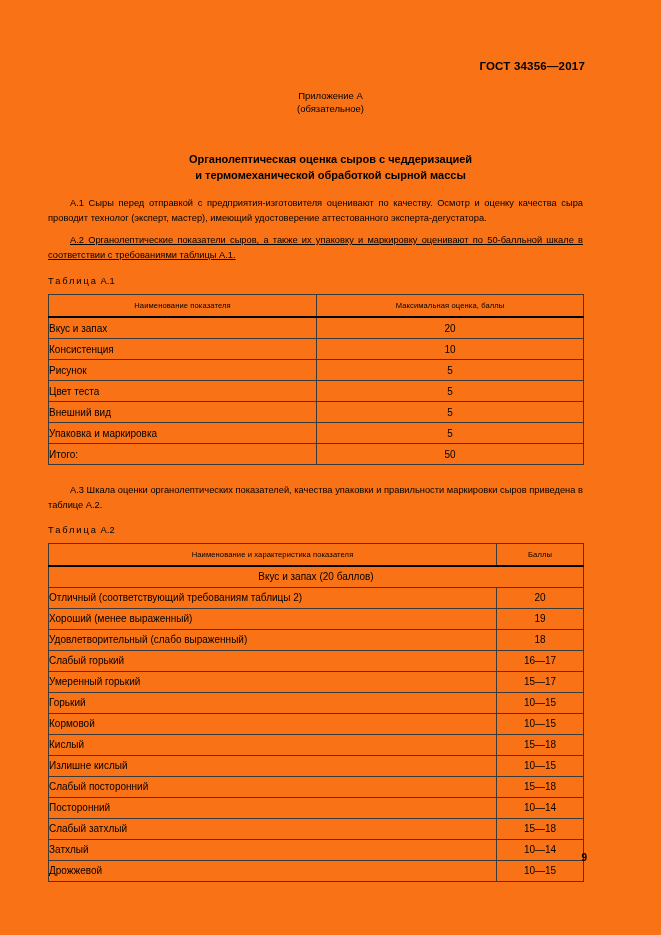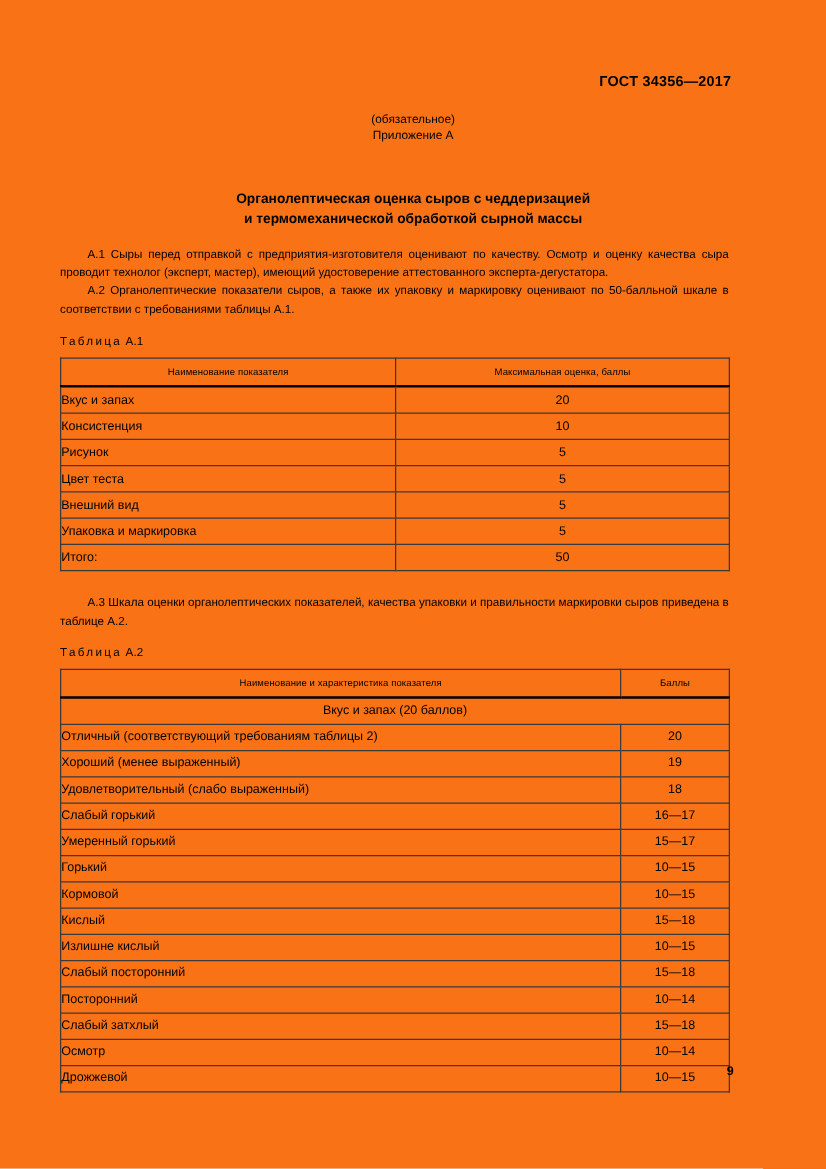--- a/index.html
+++ b/index.html
@@ -65,21 +65,21 @@
   }
   p.para {
     margin: 0;
     font-size: 9.3px;
     line-height: 14.6px;
     text-align: justify;
     text-indent: 22px;
     text-justify: inter-word;
     hyphens: manual;
   }
-  p.para.tight { margin-top: 0; }
+  p.para.tight { margin-top: 8px; text-decoration: underline; }
 
   
   .tbl-caption {
     font-size: 9.3px;
     letter-spacing: 0.1px;
   }
   .tbl-caption .sp { letter-spacing: 1.9px; }
 
   
   table.gost {
@@ -138,22 +138,22 @@
   }
 </style>
 </head>
 <body>
 
 <div class="page">
 
   <div class="doc-header">ГОСТ 34356—2017</div>
 
   <div class="annex-caption">
+    <div>Приложение А</div>
     <div>(обязательное)</div>
-    <div>Приложение А</div>
   </div>
 
   <div class="doc-title">
     <div>Органолептическая оценка сыров с чеддеризацией</div>
     <div>и термомеханической обработкой сырной массы</div>
   </div>
 
   <div class="content">
 
     <p class="para">А.1 Сыры перед отправкой с предприятия-изготовителя оценивают по качеству. Осмотр и оценку качества сыра проводит технолог (эксперт, мастер), имеющий удостоверение аттестованного эксперта-дегустатора.</p>
@@ -275,21 +275,21 @@
         </tr>
         <tr>
           <td class="cell-name">Посторонний</td>
           <td class="cell-score">10—14</td>
         </tr>
         <tr>
           <td class="cell-name">Слабый затхлый</td>
           <td class="cell-score">15—18</td>
         </tr>
         <tr>
-          <td class="cell-name">Осмотр</td>
+          <td class="cell-name">Затхлый</td>
           <td class="cell-score">10—14</td>
         </tr>
         <tr>
           <td class="cell-name">Дрожжевой</td>
           <td class="cell-score">10—15</td>
         </tr>
       </tbody>
     </table>
 
   </div>

